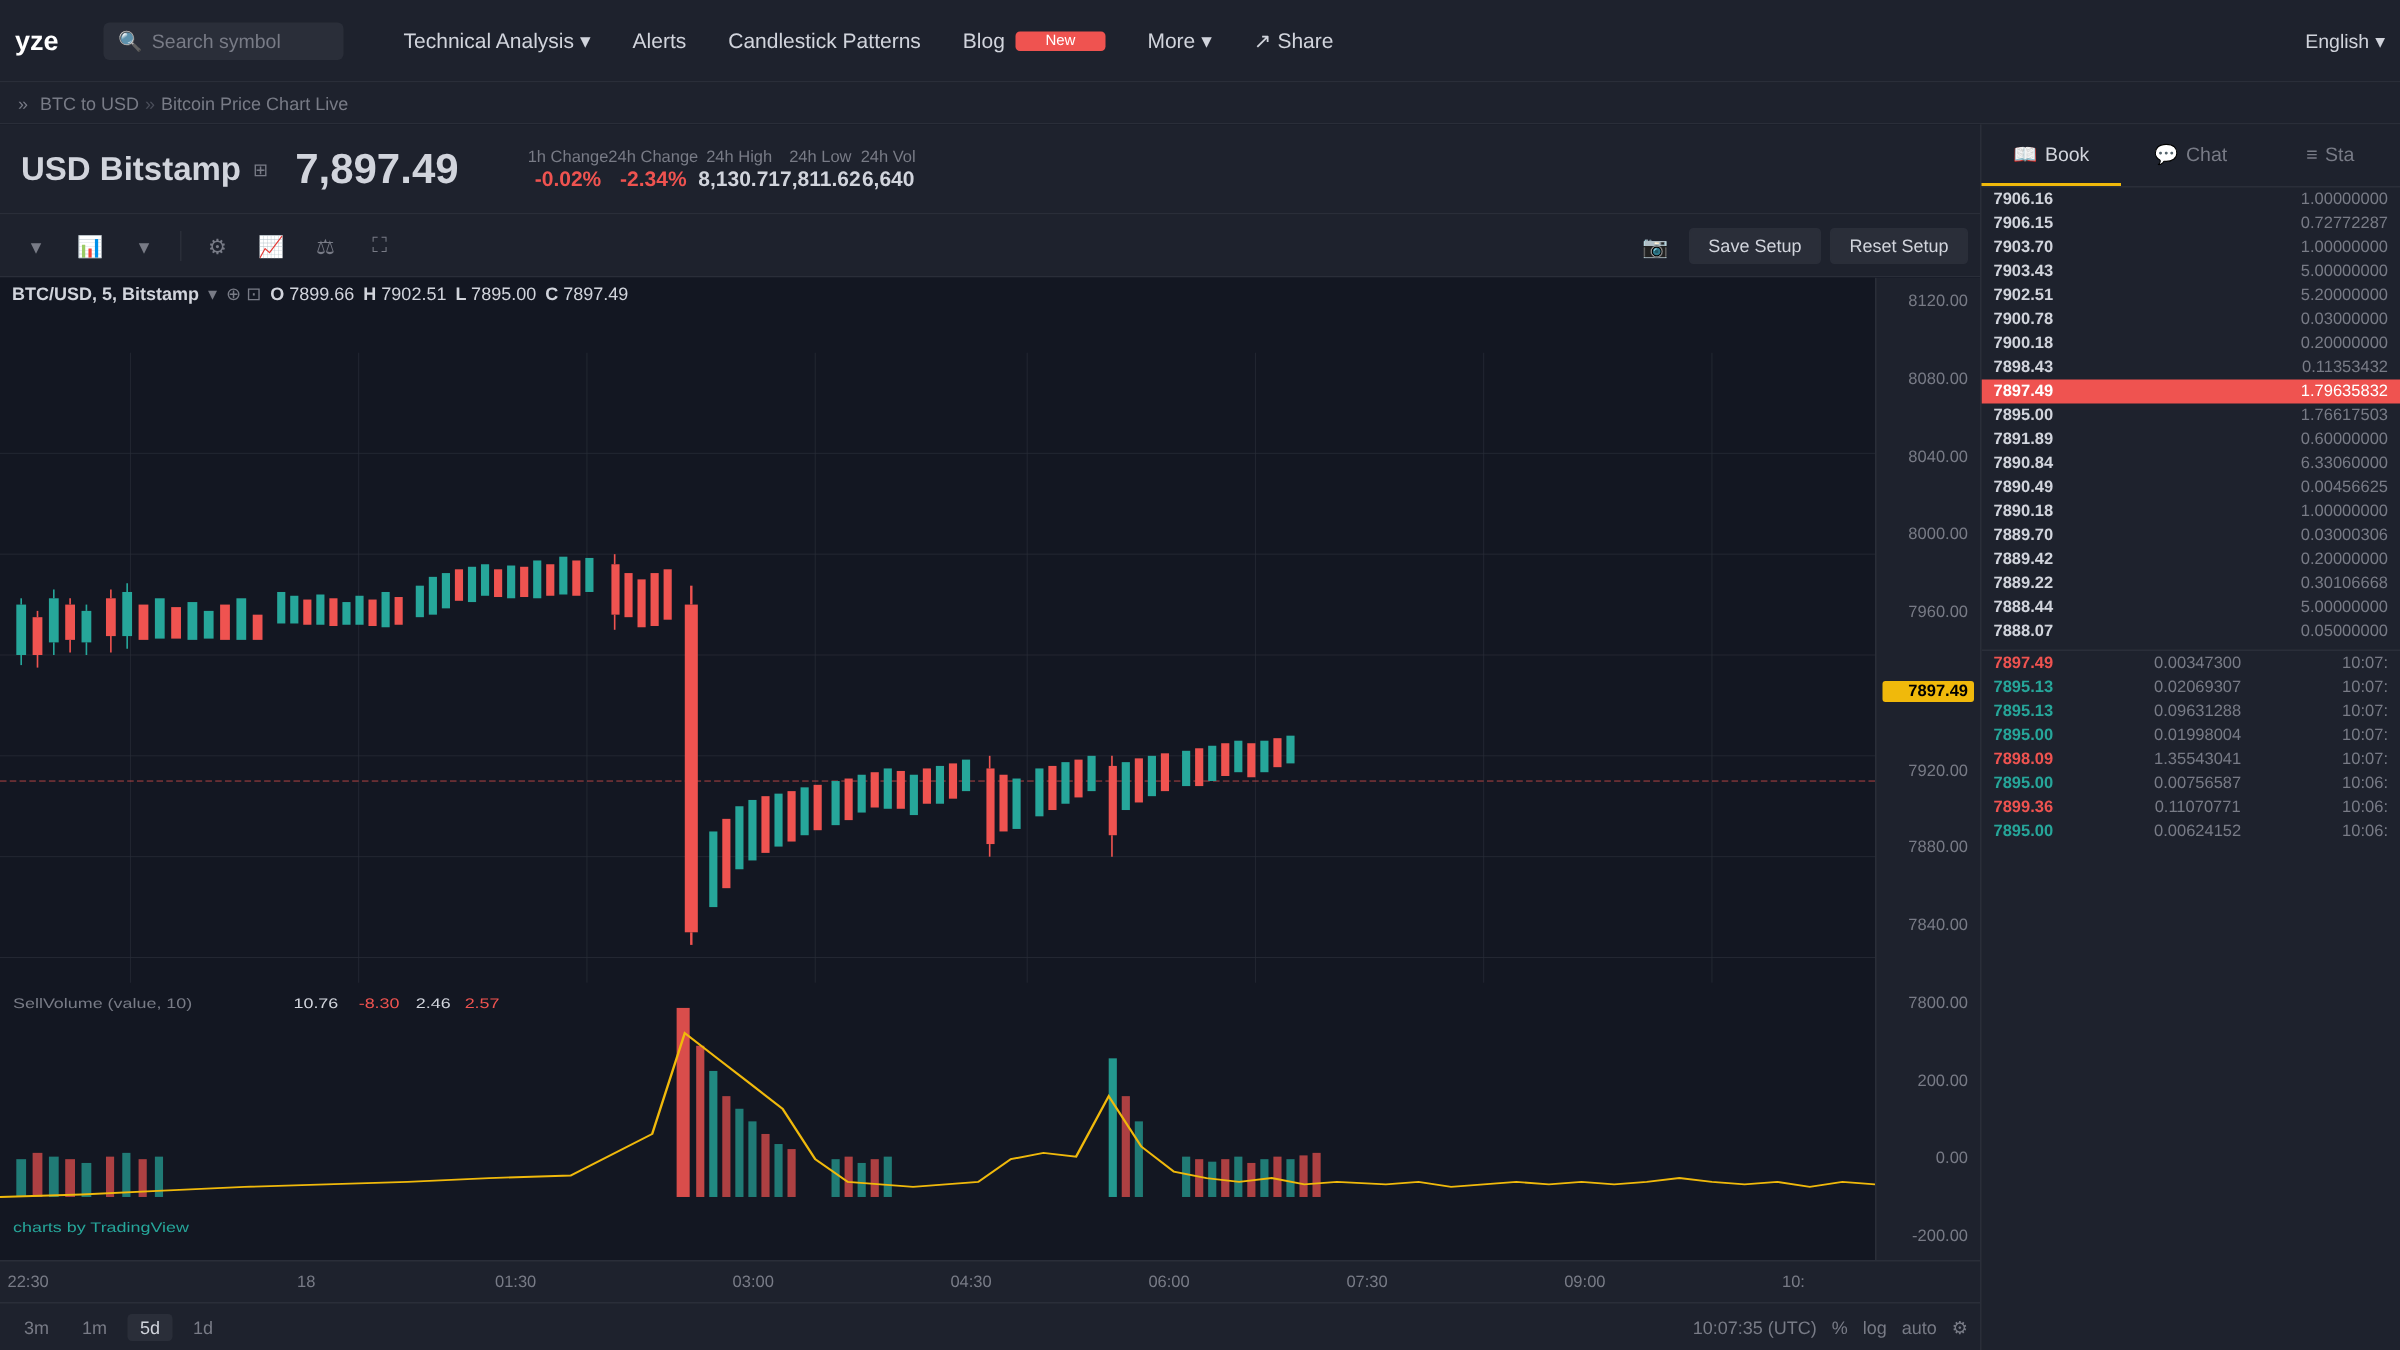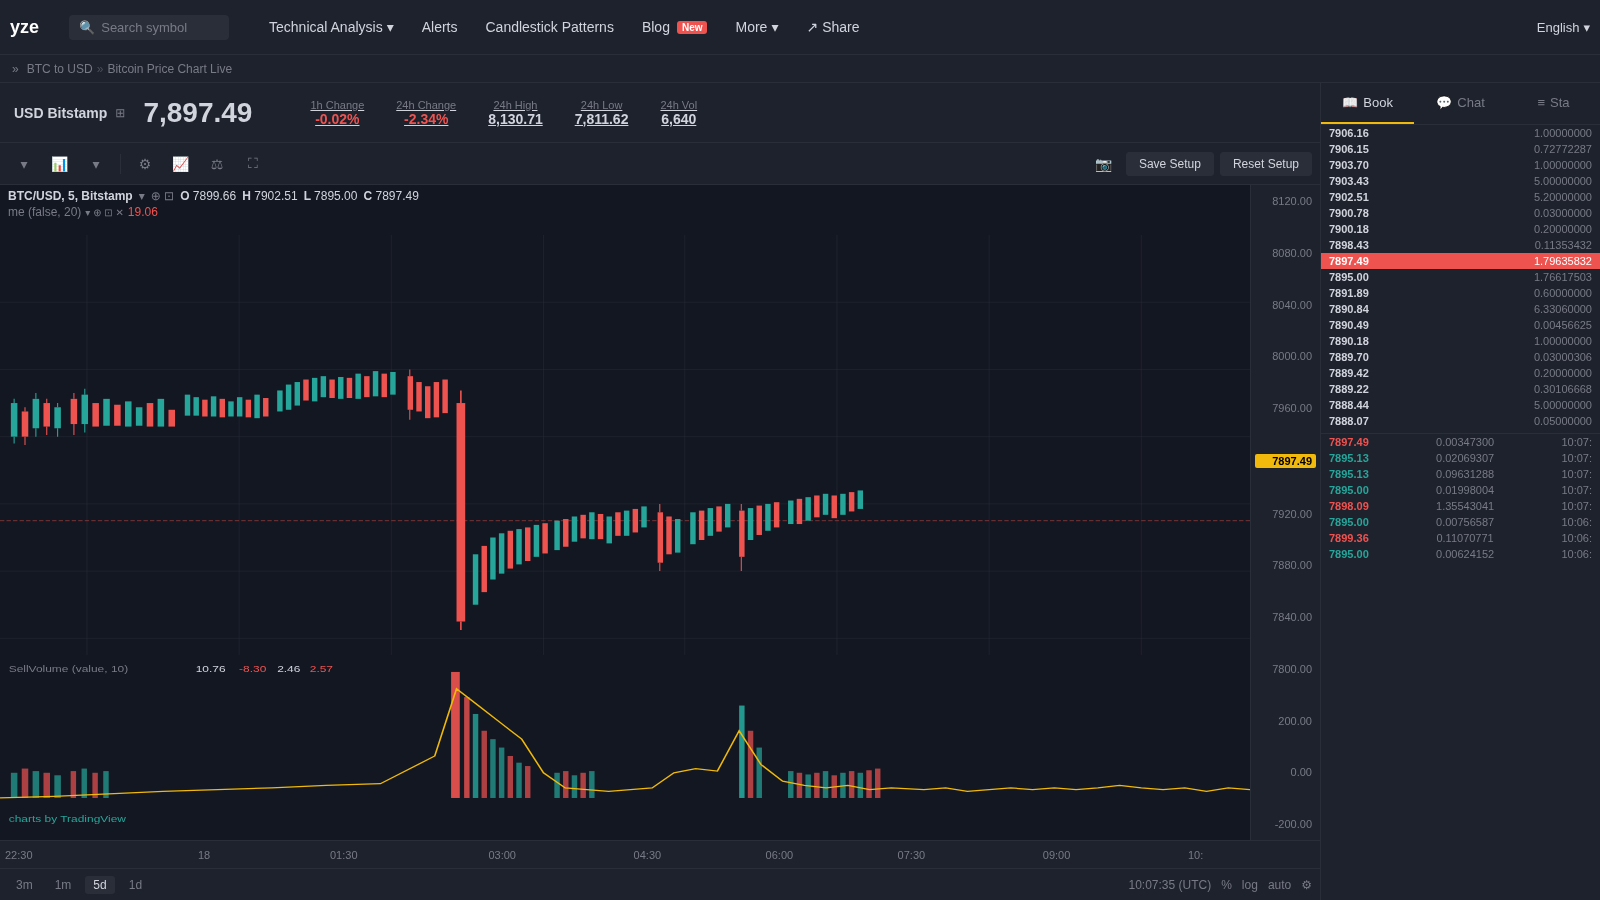--- a/index.html
+++ b/index.html
@@ -6,42 +6,42 @@
     body { background: #131722; color: #d1d4dc; font-family: Arial, sans-serif; font-size: 12px; width: 1600px; height: 900px; overflow: hidden; }
 
     
     .top-nav {
       display: flex; align-items: center; height: 55px; background: #1e222d; border-bottom: 1px solid #2a2e39; padding: 0 10px; gap: 20px;
     }
     .nav-logo { color: #fff; font-weight: bold; font-size: 18px; margin-right: 10px; }
     .nav-search { display: flex; align-items: center; background: #2a2e39; border-radius: 4px; padding: 5px 10px; color: #787b86; font-size: 13px; gap: 6px; cursor: pointer; min-width: 160px; }
     .nav-links { display: flex; align-items: center; gap: 28px; margin-left: 20px; }
     .nav-link { color: #d1d4dc; font-size: 14px; cursor: pointer; display: flex; align-items: center; gap: 4px; white-space: nowrap; text-align: center; }
-    .nav-link .badge { background: #ef5350; color: #fff; font-size: 10px; padding: 1px 5px; border-radius: 3px; margin-left: 3px; font-weight: bold; }
+    .nav-link .badge { background: #ef5350; color: #fff; font-size: 10px; padding: 1px 20px; border-radius: 3px; margin-left: 3px; }
     .nav-right { margin-left: auto; display: flex; align-items: center; gap: 16px; }
     .nav-right-btn { color: #d1d4dc; font-size: 13px; cursor: pointer; display: flex; align-items: center; gap: 4px; }
 
     
     .breadcrumb { display: flex; align-items: center; height: 28px; padding: 0 12px; background: #1e222d; border-bottom: 1px solid #2a2e39; font-size: 12px; color: #787b86; gap: 4px; }
     .breadcrumb span { cursor: pointer; }
     .breadcrumb .sep { color: #4a4e5a; }
 
     
     .main-layout { display: flex; height: calc(900px - 83px); }
 
     
     .chart-area { flex: 1; display: flex; flex-direction: column; min-width: 0; background: #131722; }
 
     
     .ticker-bar { display: flex; align-items: center; height: 60px; padding: 0 14px; background: #1e222d; border-bottom: 1px solid #2a2e39; gap: 30px; }
     .ticker-symbol { display: flex; align-items: center; gap: 8px; }
-    .ticker-name { font-size: 14px; font-weight: bold; color: #d1d4dc; }
+    .ticker-name { font-size: 22px; font-weight: bold; color: #d1d4dc; }
     .ticker-exchange-icon { font-size: 12px; color: #787b86; }
     .ticker-price { font-size: 28px; font-weight: bold; color: #d1d4dc; margin-left: 10px; }
-    .ticker-stats { display: flex; align-items: center; gap: 32px; margin-left: 28px; text-decoration: underline; }
+    .ticker-stats { display: flex; align-items: center; margin-left: 16px; }
     .ticker-stat { display: flex; flex-direction: column; align-items: center; }
     .ticker-stat-label { font-size: 11px; color: #787b86; }
     .ticker-stat-value { font-size: 14px; font-weight: bold; }
     .ticker-stat-value.neg { color: #ef5350; }
     .ticker-stat-value.neutral { color: #d1d4dc; }
 
     
     .toolbar { display: flex; align-items: center; height: 42px; padding: 0 8px; background: #1e222d; border-bottom: 1px solid #2a2e39; gap: 4px; }
     .tb-btn { display: flex; align-items: center; justify-content: center; width: 32px; height: 28px; border-radius: 3px; cursor: pointer; color: #787b86; font-size: 14px; border: none; background: transparent; }
     .tb-sep { width: 1px; height: 20px; background: #2a2e39; margin: 0 4px; }
@@ -206,25 +206,20 @@
       <div class="chart-info-bar">
         <div class="chart-info-row">
           <span class="ohlc-label">BTC/USD, 5, Bitstamp</span>
           <span>▾</span>
           <span style="color:#787b86;">⊕ ⊡</span>
           <span><span class="ohlc-label">O </span><span class="ohlc-value">7899.66</span></span>
           <span><span class="ohlc-label">H </span><span class="ohlc-value">7902.51</span></span>
           <span><span class="ohlc-label">L </span><span class="ohlc-value">7895.00</span></span>
           <span><span class="ohlc-label">C </span><span class="ohlc-value">7897.49</span></span>
         </div>
-        <div class="chart-indicator-row">
-          <span class="ind-label">me (false, 20)</span>
-          <span style="font-size:10px; color:#787b86;">▾ ⊕ ⊡ ✕</span>
-          <span class="ind-val">19.06</span>
-        </div>
       </div>
 
       <svg style="position:absolute; top:50px; left:0; right:70px; bottom:0; width:calc(100% - 70px); height:calc(100% - 50px);" viewBox="0 0 1150 720" preserveAspectRatio="none">
 
         <line x1="0" y1="80" x2="1150" y2="80" stroke="#2a2e39" stroke-width="0.5"></line>
         <line x1="0" y1="160" x2="1150" y2="160" stroke="#2a2e39" stroke-width="0.5"></line>
         <line x1="0" y1="240" x2="1150" y2="240" stroke="#2a2e39" stroke-width="0.5"></line>
         <line x1="0" y1="320" x2="1150" y2="320" stroke="#2a2e39" stroke-width="0.5"></line>
         <line x1="0" y1="400" x2="1150" y2="400" stroke="#2a2e39" stroke-width="0.5"></line>
         <line x1="0" y1="480" x2="1150" y2="480" stroke="#2a2e39" stroke-width="0.5"></line>

